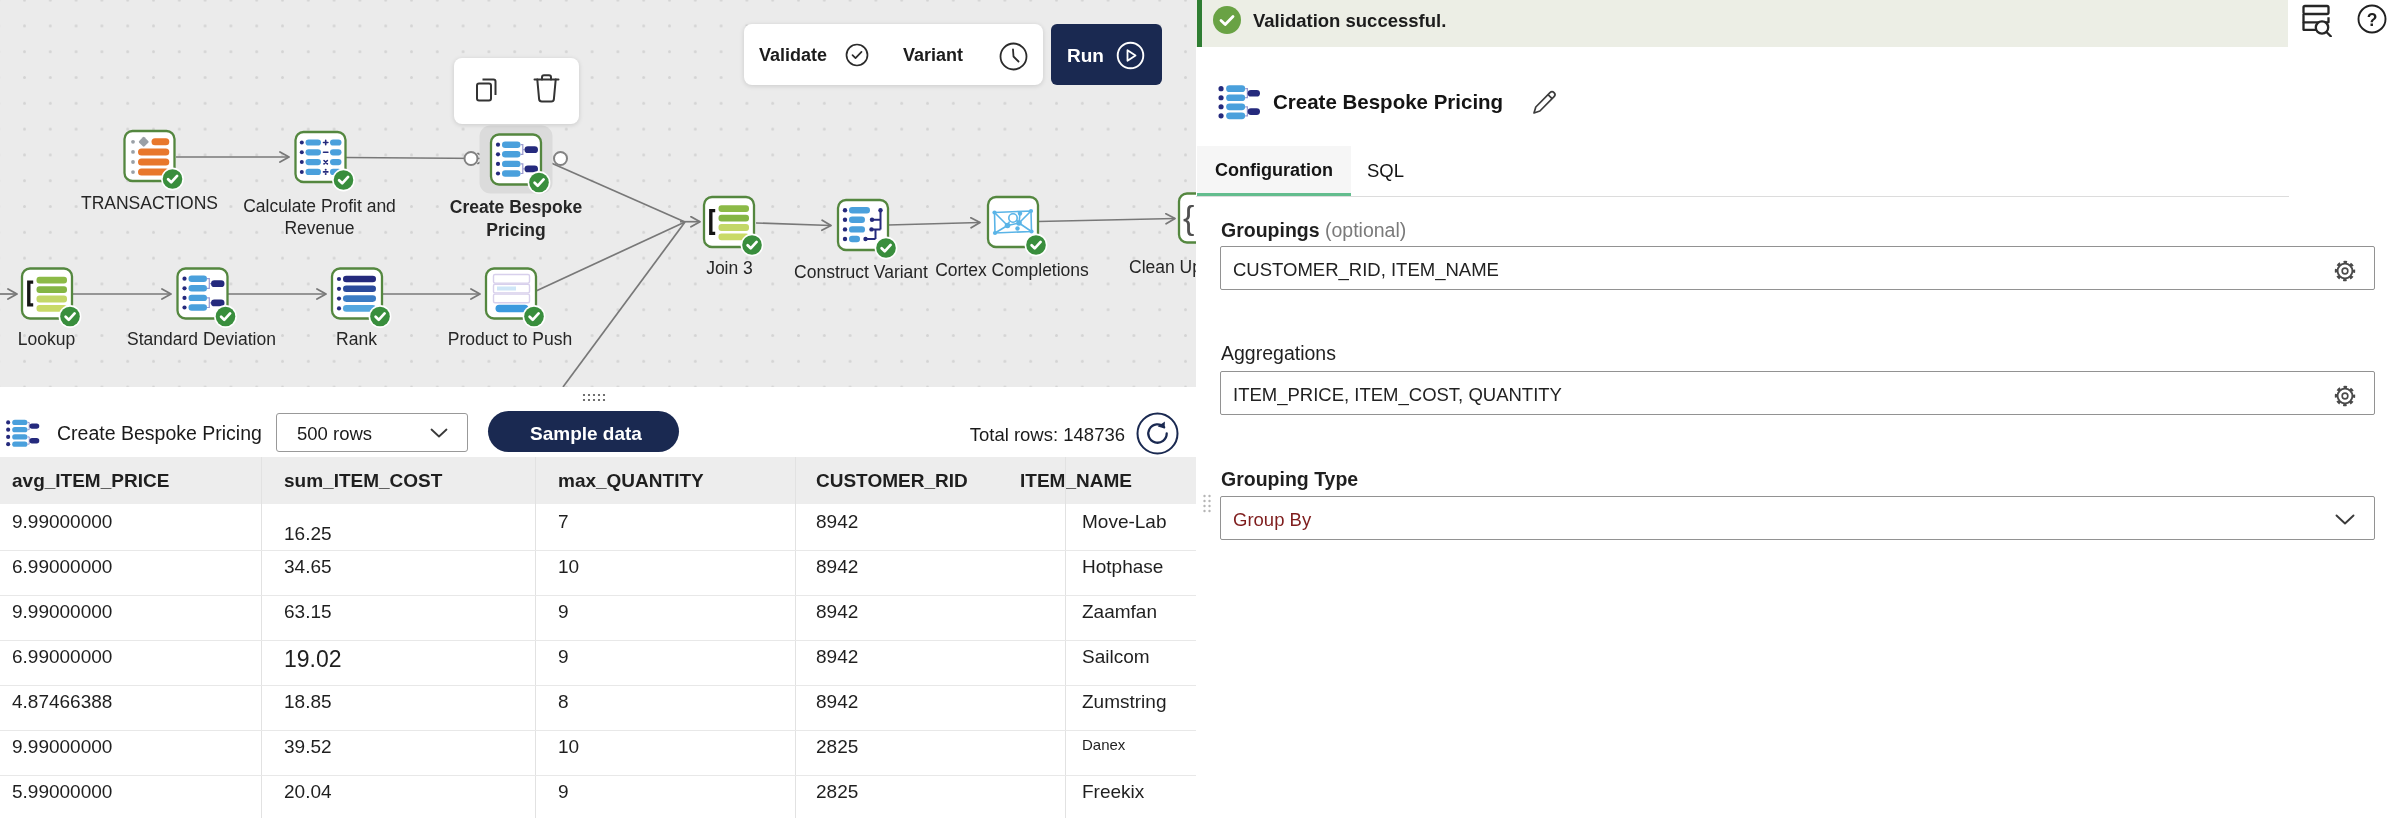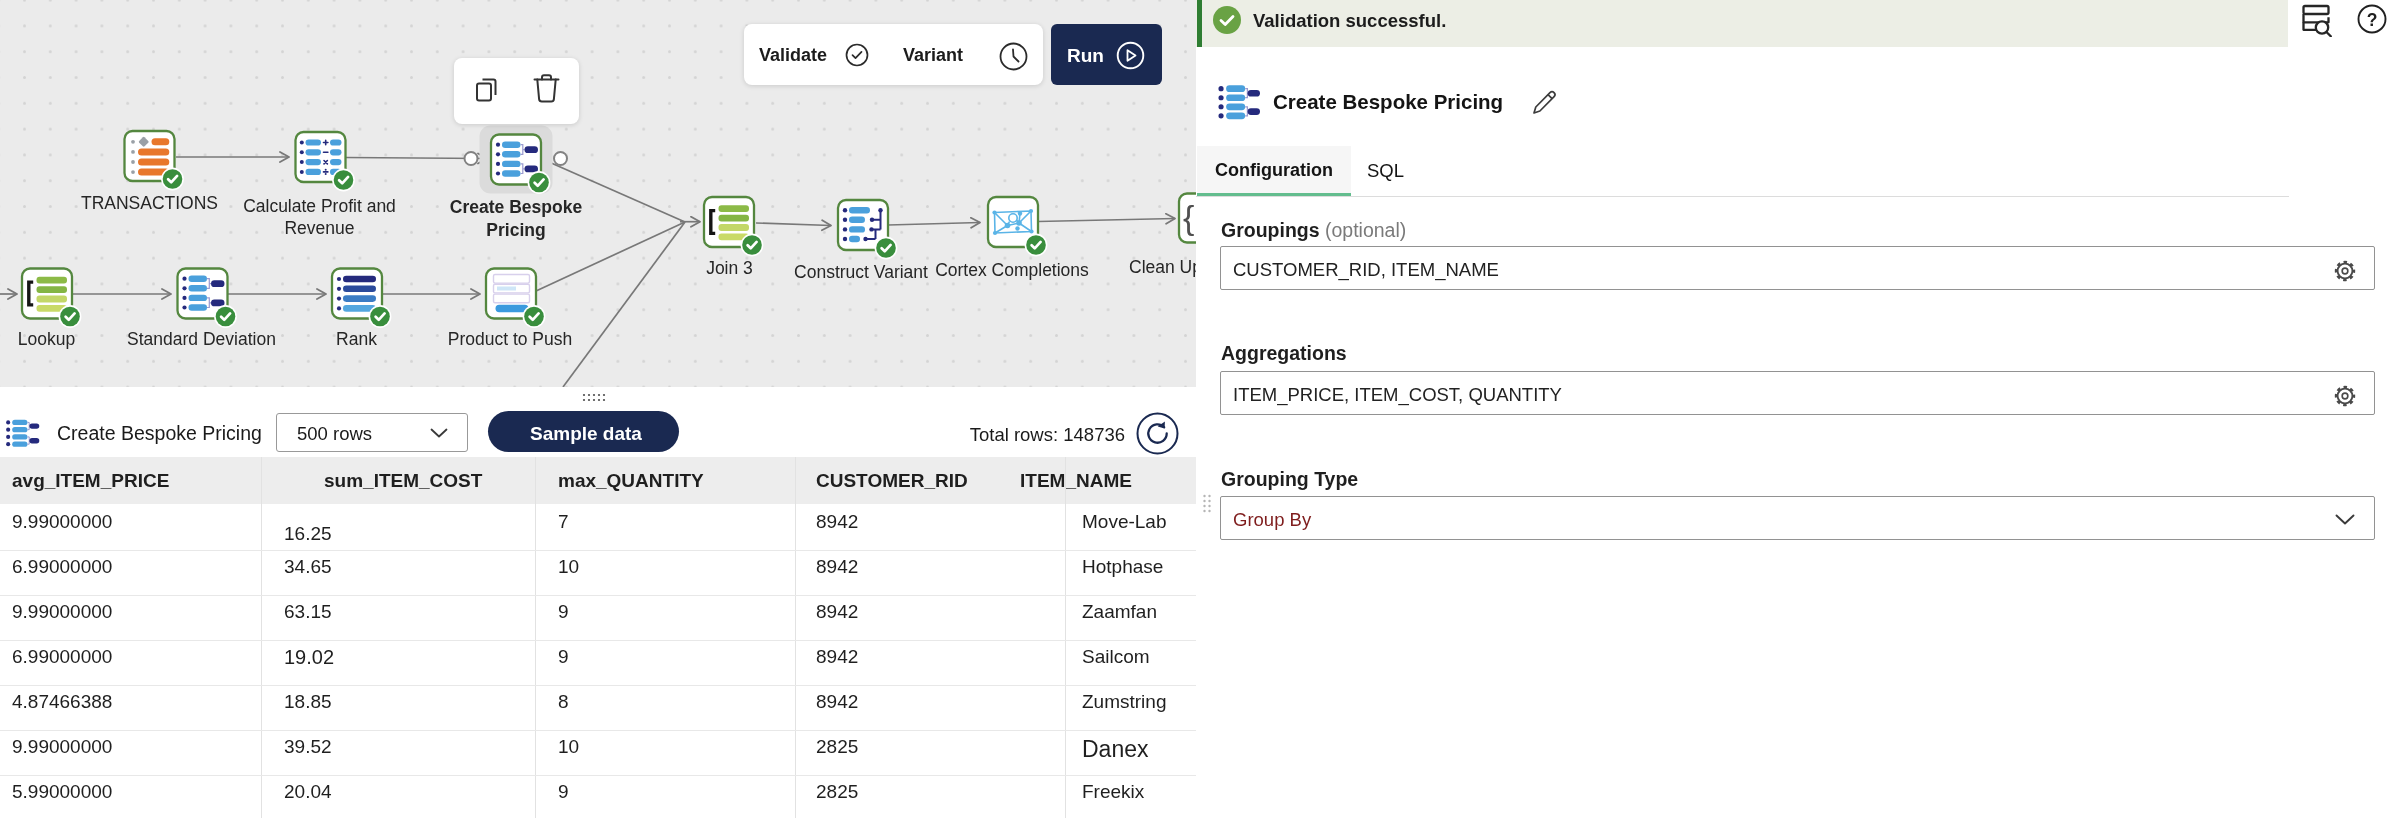--- a/index.html
+++ b/index.html
@@ -335,21 +335,21 @@
 
 <div class="abs" style="left:900px;top:424px;width:225px;font-size:18.5px;color:#1a1a1a;text-align:right;">Total rows: 148736</div>
 <svg class="abs" style="left:1136px;top:412px" width="43" height="43" viewBox="0 0 43 43">
   <circle cx="21.5" cy="21.5" r="20" fill="none" stroke="#1a2951" stroke-width="2"></circle>
   <path d="M28.2 15.2 a9.2 9.2 0 1 0 2.5 6.3" fill="none" stroke="#1a2951" stroke-width="2.3" stroke-linecap="round"></path>
   <path d="M28.9 9.4 L28.6 16.6 L21.7 14.6 Z" fill="#1a2951"></path>
 </svg>
 
 <div class="abs" style="left:0;top:457px;width:1196px;height:47px;background:#ededed;"></div>
 <div class="abs" style="left:12px;top:470px;font-size:19px;font-weight:bold;">avg_ITEM_PRICE</div>
-<div class="abs" style="left:284px;top:470px;font-size:19px;font-weight:bold;margin-left:40px;">sum_ITEM_COST</div>
+<div class="abs" style="left:284px;top:470px;font-size:19px;font-weight:bold;">sum_ITEM_COST</div>
 <div class="abs" style="left:558px;top:470px;font-size:19px;font-weight:bold;">max_QUANTITY</div>
 <div class="abs" style="left:816px;top:470px;font-size:19px;font-weight:bold;">CUSTOMER_RID</div>
 <div class="abs" style="left:1020px;top:470px;font-size:19px;font-weight:bold;">ITEM_NAME</div>
 
 <div class="abs" style="left:261px;top:457px;width:1.3px;height:361px;background:#e2e2e2;"></div>
 <div class="abs" style="left:535px;top:457px;width:1.3px;height:361px;background:#e2e2e2;"></div>
 <div class="abs" style="left:795px;top:457px;width:1.3px;height:361px;background:#e2e2e2;"></div>
 <div class="abs" style="left:1065px;top:457px;width:1.3px;height:361px;background:#e2e2e2;"></div>
 
 <div class="abs" style="left:0;top:549.5px;width:1205px;height:1.2px;background:#e8e8e8;"></div>
@@ -371,36 +371,36 @@
 <div class="abs" style="left:816px;top:556px;font-size:19px;">8942</div>
 <div class="abs" style="left:1082px;top:556px;font-size:19px;">Hotphase</div>
 
 <div class="abs" style="left:12px;top:601px;font-size:19px;">9.99000000</div>
 <div class="abs" style="left:284px;top:601px;font-size:19px;">63.15</div>
 <div class="abs" style="left:558px;top:601px;font-size:19px;">9</div>
 <div class="abs" style="left:816px;top:601px;font-size:19px;">8942</div>
 <div class="abs" style="left:1082px;top:601px;font-size:19px;">Zaamfan</div>
 
 <div class="abs" style="left:12px;top:646px;font-size:19px;">6.99000000</div>
-<div class="abs" style="left:284px;top:646px;font-size:20px;">19.02</div>
+<div class="abs" style="left:284px;top:646px;font-size:23px;">19.02</div>
 <div class="abs" style="left:558px;top:646px;font-size:19px;">9</div>
 <div class="abs" style="left:816px;top:646px;font-size:19px;">8942</div>
 <div class="abs" style="left:1082px;top:646px;font-size:19px;">Sailcom</div>
 
 <div class="abs" style="left:12px;top:691px;font-size:19px;">4.87466388</div>
 <div class="abs" style="left:284px;top:691px;font-size:19px;">18.85</div>
 <div class="abs" style="left:558px;top:691px;font-size:19px;">8</div>
 <div class="abs" style="left:816px;top:691px;font-size:19px;">8942</div>
 <div class="abs" style="left:1082px;top:691px;font-size:19px;">Zumstring</div>
 
 <div class="abs" style="left:12px;top:736px;font-size:19px;">9.99000000</div>
 <div class="abs" style="left:284px;top:736px;font-size:19px;">39.52</div>
 <div class="abs" style="left:558px;top:736px;font-size:19px;">10</div>
 <div class="abs" style="left:816px;top:736px;font-size:19px;">2825</div>
-<div class="abs" style="left:1082px;top:736px;font-size:23px;text-align:center;">Danex</div>
+<div class="abs" style="left:1082px;top:736px;font-size:15px;text-align:center;">Danex</div>
 
 <div class="abs" style="left:12px;top:781px;font-size:19px;">5.99000000</div>
 <div class="abs" style="left:284px;top:781px;font-size:19px;">20.04</div>
 <div class="abs" style="left:558px;top:781px;font-size:19px;">9</div>
 <div class="abs" style="left:816px;top:781px;font-size:19px;">2825</div>
 <div class="abs" style="left:1082px;top:781px;font-size:19px;">Freekix</div>
 
 <div class="abs" style="left:1205.5px;top:387px;width:1.2px;height:431px;background:#e0e0e0;"></div>
 
 <div class="abs" style="left:1196px;top:0;width:1210px;height:818px;background:#fff;"></div>
@@ -464,21 +464,21 @@
 <div class="abs" style="left:1220px;top:246px;width:1153px;height:42px;border:1.3px solid #929292;border-radius:2px;background:#fff;"></div>
 <div class="abs" style="left:1233px;top:259px;font-size:18.5px;color:#222;">CUSTOMER_RID, ITEM_NAME</div>
 <svg class="abs" style="left:2333px;top:259px" width="24" height="24" viewBox="0 0 22 22">
   <g fill="none" stroke="#4a4a4a">
     <circle cx="11" cy="11" r="6.8" stroke-width="1.7"></circle>
     <circle cx="11" cy="11" r="8.3" stroke-width="2.1" stroke-dasharray="3.26 3.26" stroke-dashoffset="1.63"></circle>
     <circle cx="11" cy="11" r="2.6" stroke-width="1.5"></circle>
   </g>
 </svg>
 
-<div class="abs" style="left:1221px;top:342px;font-size:19.5px;font-weight:bold;">Aggregations</div>
+<div class="abs" style="left:1221px;top:342px;font-size:19.5px;font-weight:normal;">Aggregations</div>
 <div class="abs" style="left:1220px;top:371px;width:1153px;height:42px;border:1.3px solid #929292;border-radius:2px;background:#fff;"></div>
 <div class="abs" style="left:1233px;top:384px;font-size:18.5px;color:#222;">ITEM_PRICE, ITEM_COST, QUANTITY</div>
 <svg class="abs" style="left:2333px;top:384px" width="24" height="24" viewBox="0 0 22 22">
   <g fill="none" stroke="#4a4a4a">
     <circle cx="11" cy="11" r="6.8" stroke-width="1.7"></circle>
     <circle cx="11" cy="11" r="8.3" stroke-width="2.1" stroke-dasharray="3.26 3.26" stroke-dashoffset="1.63"></circle>
     <circle cx="11" cy="11" r="2.6" stroke-width="1.5"></circle>
   </g>
 </svg>
 

